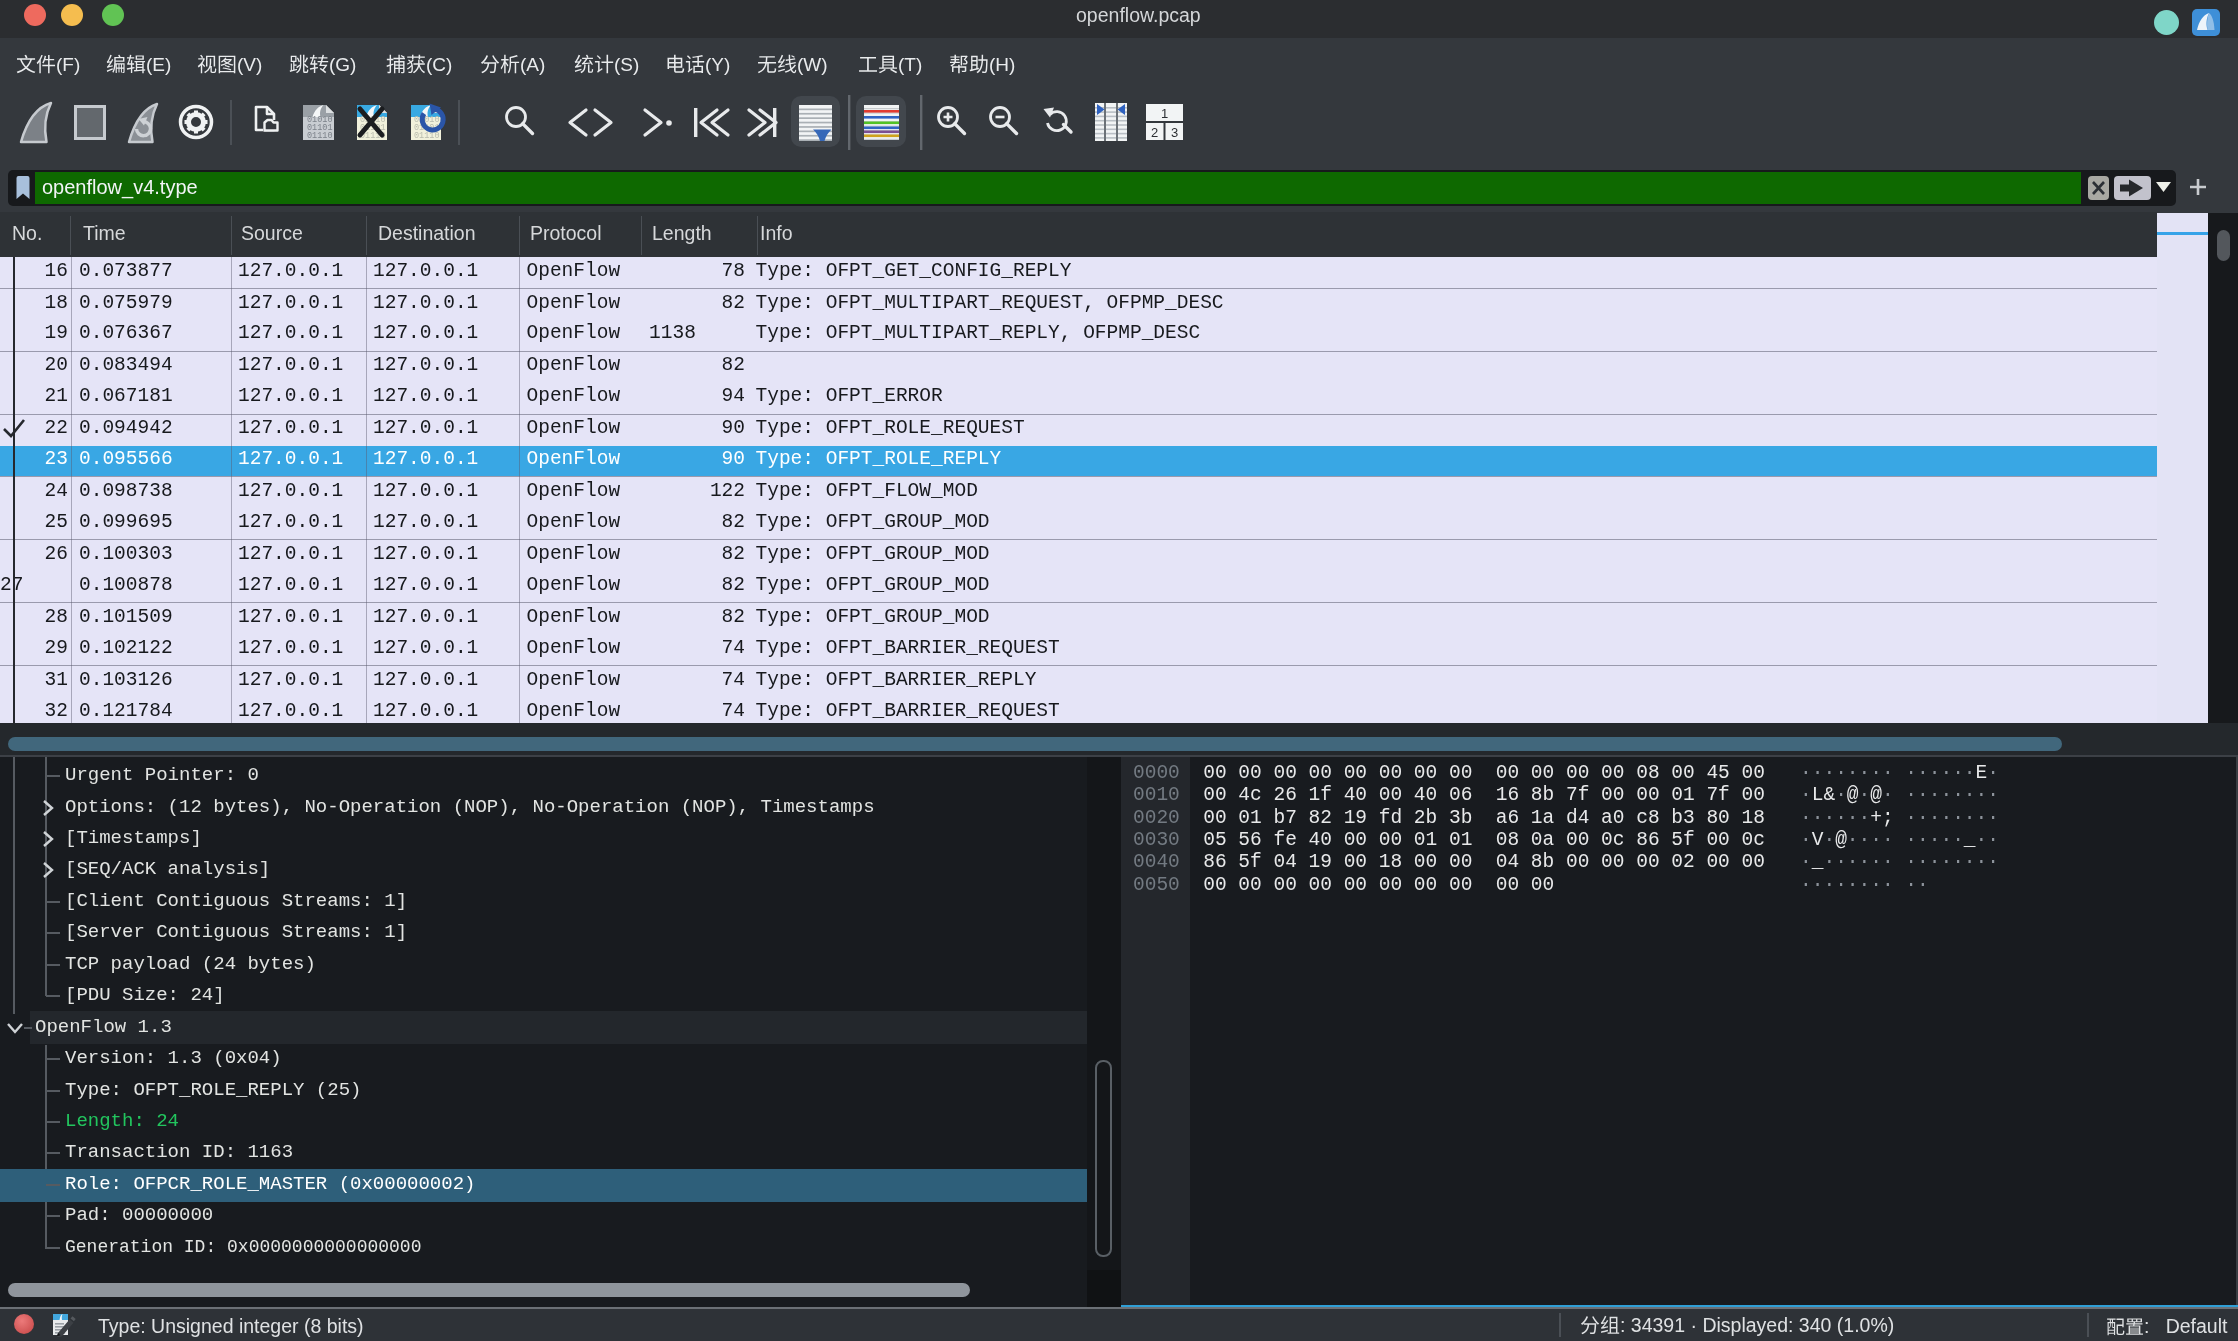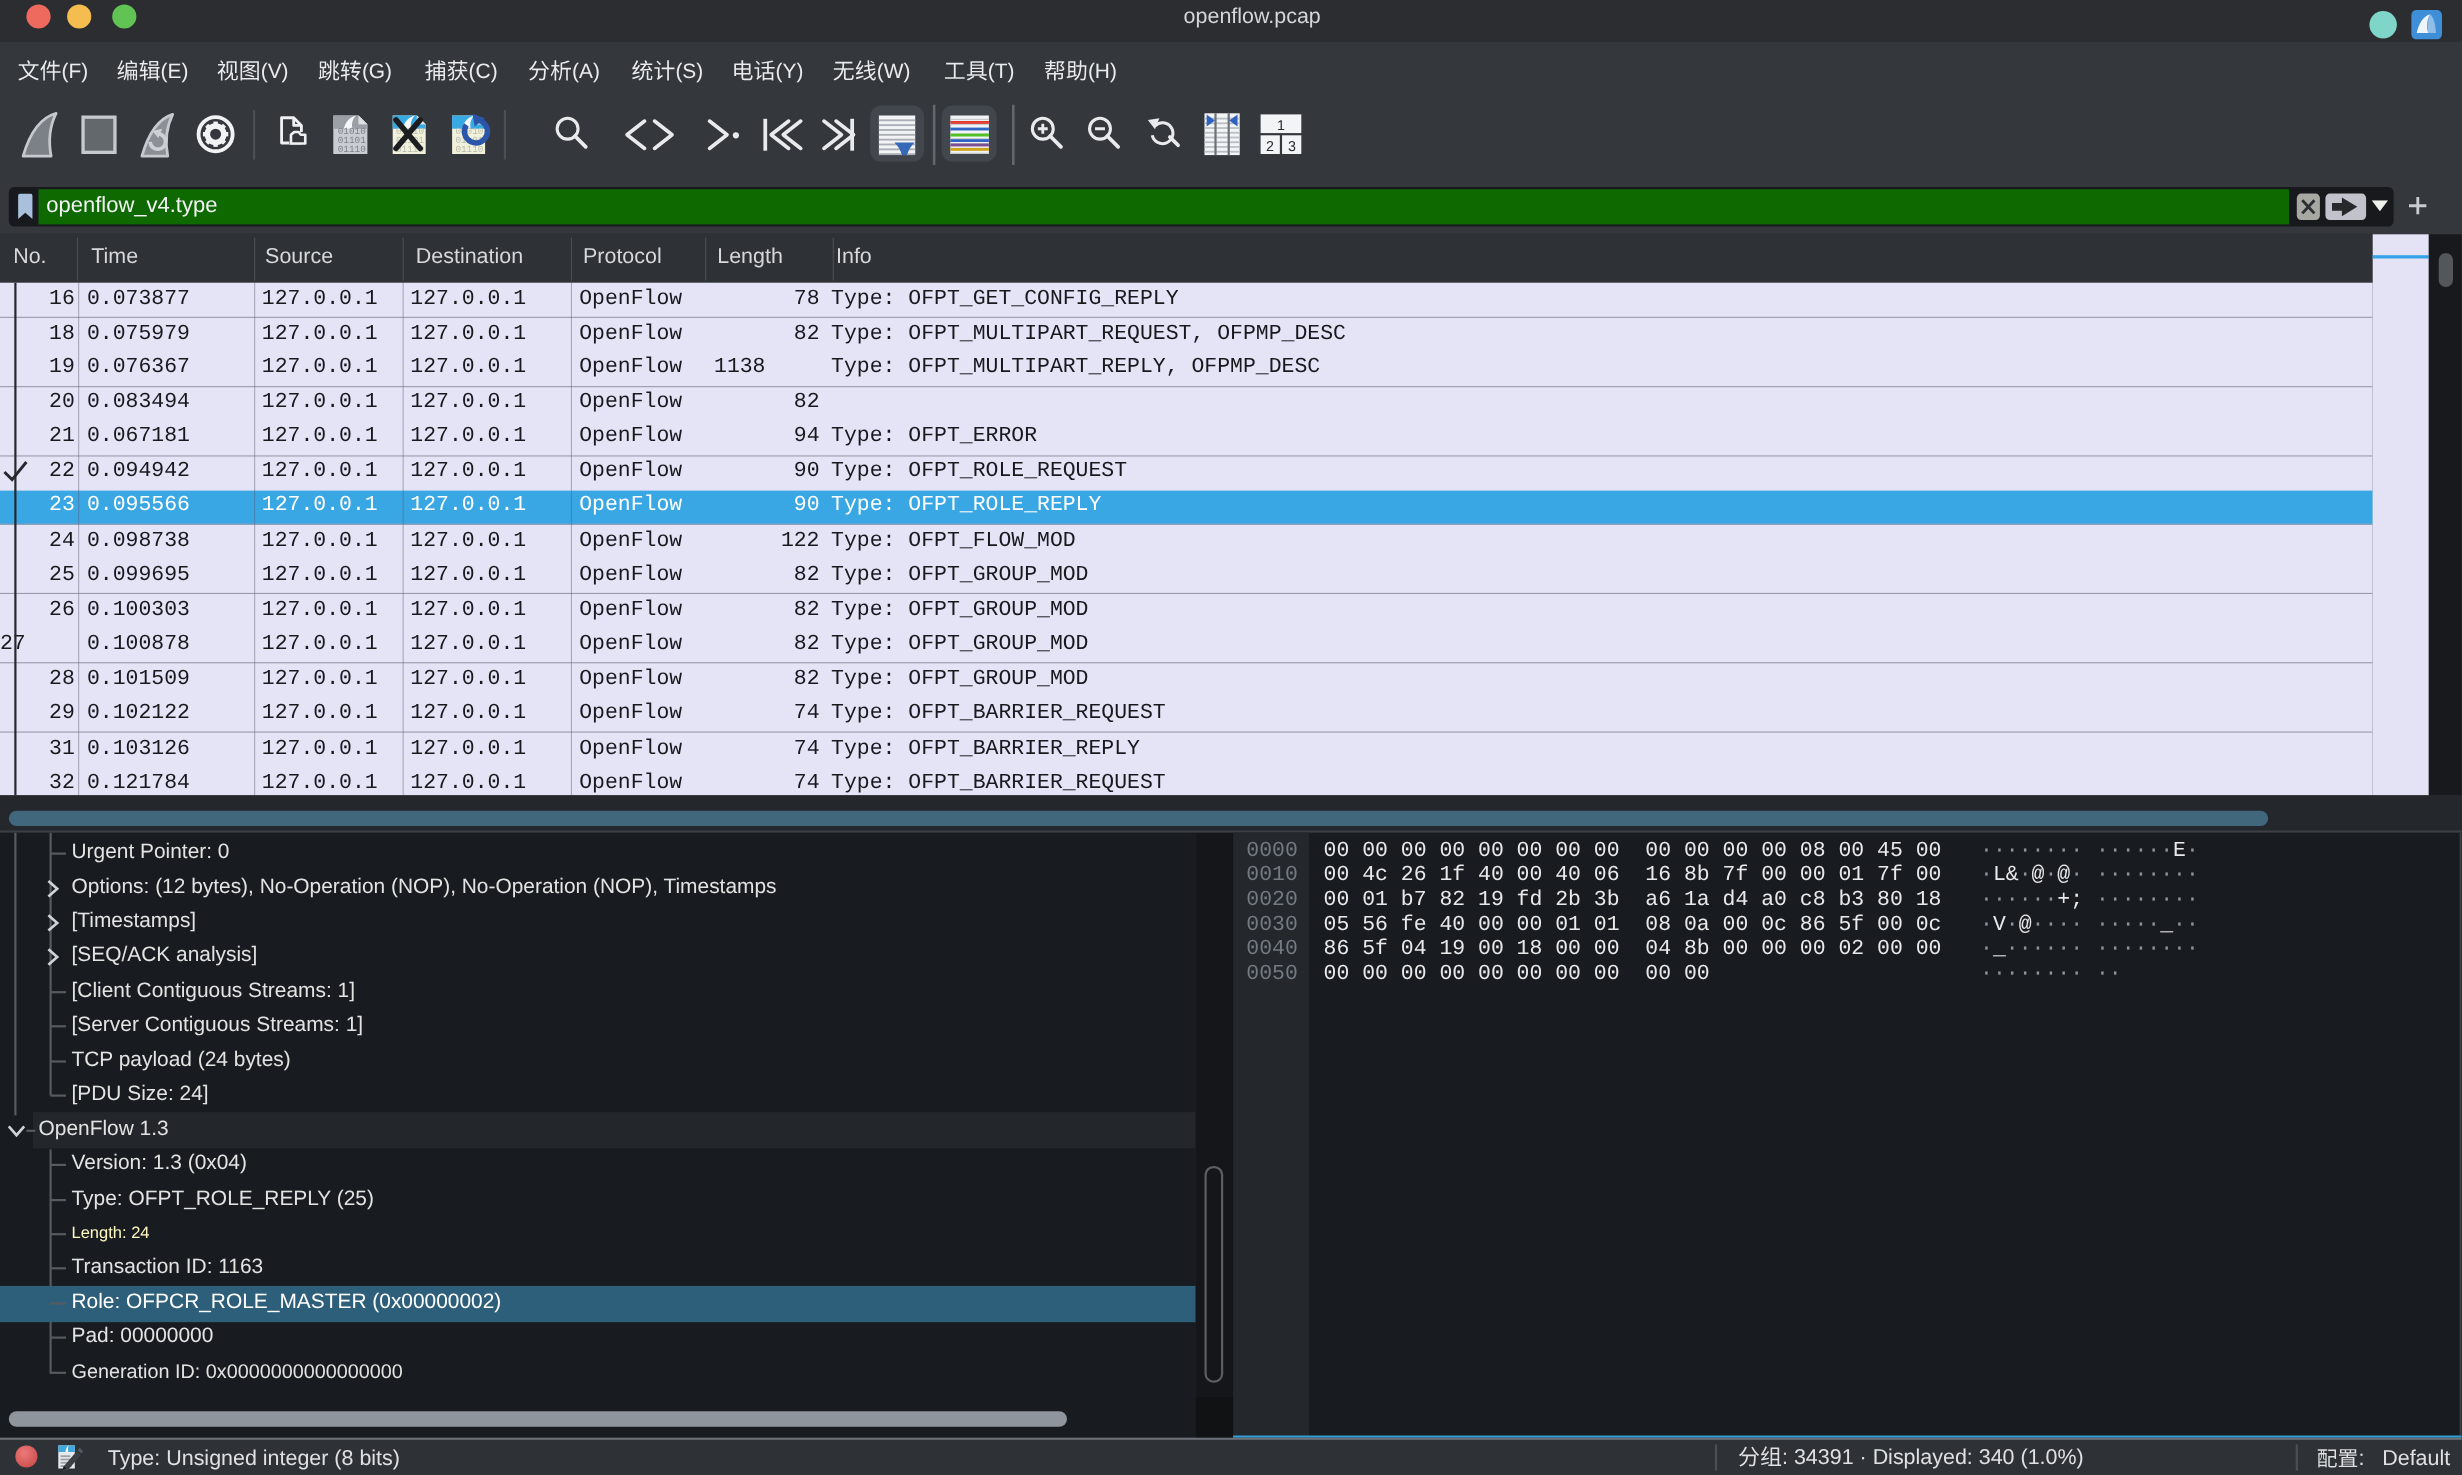--- a/index.html
+++ b/index.html
@@ -1,17 +1,17 @@
 <!DOCTYPE html>
 <html><head><meta charset="utf-8"><style>
 *{margin:0;padding:0;box-sizing:border-box}
 html,body{width:2238px;height:1341px;overflow:hidden}
 body{background:#34383d;font-family:"Liberation Sans",sans-serif;position:relative}
 .abs{position:absolute}
-.m{font-family:Liberation Sans, sans-serif}
+.m{font-family:Liberation Mono, monospace}
 .row{position:absolute;left:0;width:2157px;height:31.45px;font-family:"Liberation Mono",monospace;font-size:19.5px;color:#17191d}
 .cell{position:absolute;top:50%;transform:translateY(-50%) translateY(-2px);white-space:pre}
 .hexrow{position:absolute;left:1133px;width:1105px;height:23px;font-family:"Liberation Mono",monospace;font-size:19.5px;white-space:pre}
 </style></head><body>
 
 <div class="abs" style="left:0;top:0;width:2238px;height:38px;background:#2b2d30"></div>
 <div class="abs" style="left:24px;top:4px;width:22px;height:22px;border-radius:11px;background:#ee6a5e"></div>
 <div class="abs" style="left:61px;top:4px;width:22px;height:22px;border-radius:11px;background:#f5bd4f"></div>
 <div class="abs" style="left:102px;top:4px;width:22px;height:22px;border-radius:11px;background:#61c354"></div>
 <div class="abs" style="left:1076px;top:4px;font-size:19.5px;color:#d4d6d8">openflow.pcap</div>
@@ -407,21 +407,21 @@
 <svg class="abs" style="left:6px;top:1021.6px" width="18" height="12">
     <path d="M2 2 l7 8 l7 -8" fill="none" stroke="#cfd3d6" stroke-width="2.4"></path>
   </svg>
 <div class="abs" style="left:24px;top:1026.6px;width:8px;height:2px;background:#565b61"></div>
 <div class="abs m" style="left:35px;top:1026.6px;transform:translateY(-50%);font-size:19px;color:#e2e4e2;white-space:pre">OpenFlow 1.3</div>
 <div class="abs" style="left:46px;top:1058.1px;width:14px;height:2px;background:#565b61"></div>
 <div class="abs m" style="left:65px;top:1058.1px;transform:translateY(-50%);font-size:19px;color:#e2e4e2;white-space:pre">Version: 1.3 (0x04)</div>
 <div class="abs" style="left:46px;top:1089.5px;width:14px;height:2px;background:#565b61"></div>
 <div class="abs m" style="left:65px;top:1089.5px;transform:translateY(-50%);font-size:19px;color:#e2e4e2;white-space:pre">Type: OFPT_ROLE_REPLY (25)</div>
 <div class="abs" style="left:46px;top:1121.0px;width:14px;height:2px;background:#565b61"></div>
-<div class="abs m" style="left:65px;top:1121.0px;transform:translateY(-50%);font-size:15px;color:#fef9c3;white-space:pre">Length: 24</div>
+<div class="abs m" style="left:65px;top:1121.0px;transform:translateY(-50%);font-size:19px;color:#22c55e;white-space:pre">Length: 24</div>
 <div class="abs" style="left:46px;top:1152.4px;width:14px;height:2px;background:#565b61"></div>
 <div class="abs m" style="left:65px;top:1152.4px;transform:translateY(-50%);font-size:19px;color:#e2e4e2;white-space:pre">Transaction ID: 1163</div>
 <div class="abs" style="left:0;top:1169.1px;width:1087px;height:32.5px;background:#2e5f7a"></div>
 <div class="abs" style="left:46px;top:1183.9px;width:14px;height:2px;background:#565b61"></div>
 <div class="abs m" style="left:65px;top:1183.9px;transform:translateY(-50%);font-size:19px;color:#ffffff;white-space:pre">Role: OFPCR_ROLE_MASTER (0x00000002)</div>
 <div class="abs" style="left:46px;top:1215.3px;width:14px;height:2px;background:#565b61"></div>
 <div class="abs m" style="left:65px;top:1215.3px;transform:translateY(-50%);font-size:19px;color:#e2e4e2;white-space:pre">Pad: 00000000</div>
 <div class="abs" style="left:46px;top:1246.8px;width:14px;height:2px;background:#565b61"></div>
 <div class="abs m" style="left:65px;top:1246.8px;transform:translateY(-50%);font-size:18px;color:#e2e4e2;white-space:pre">Generation ID: 0x0000000000000000</div>
 <div class="abs" style="left:1087px;top:757px;width:34px;height:550px;background:#141619"></div>

